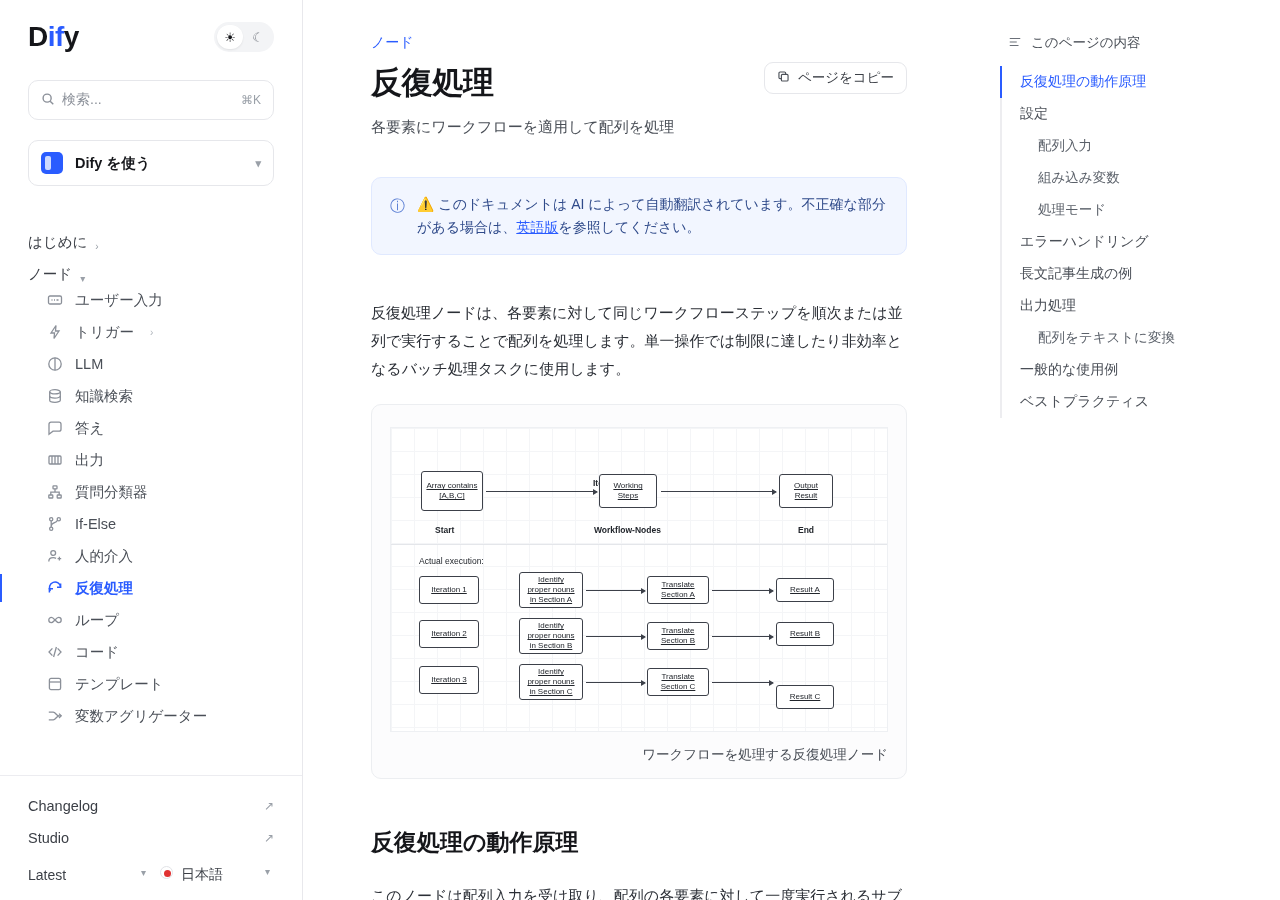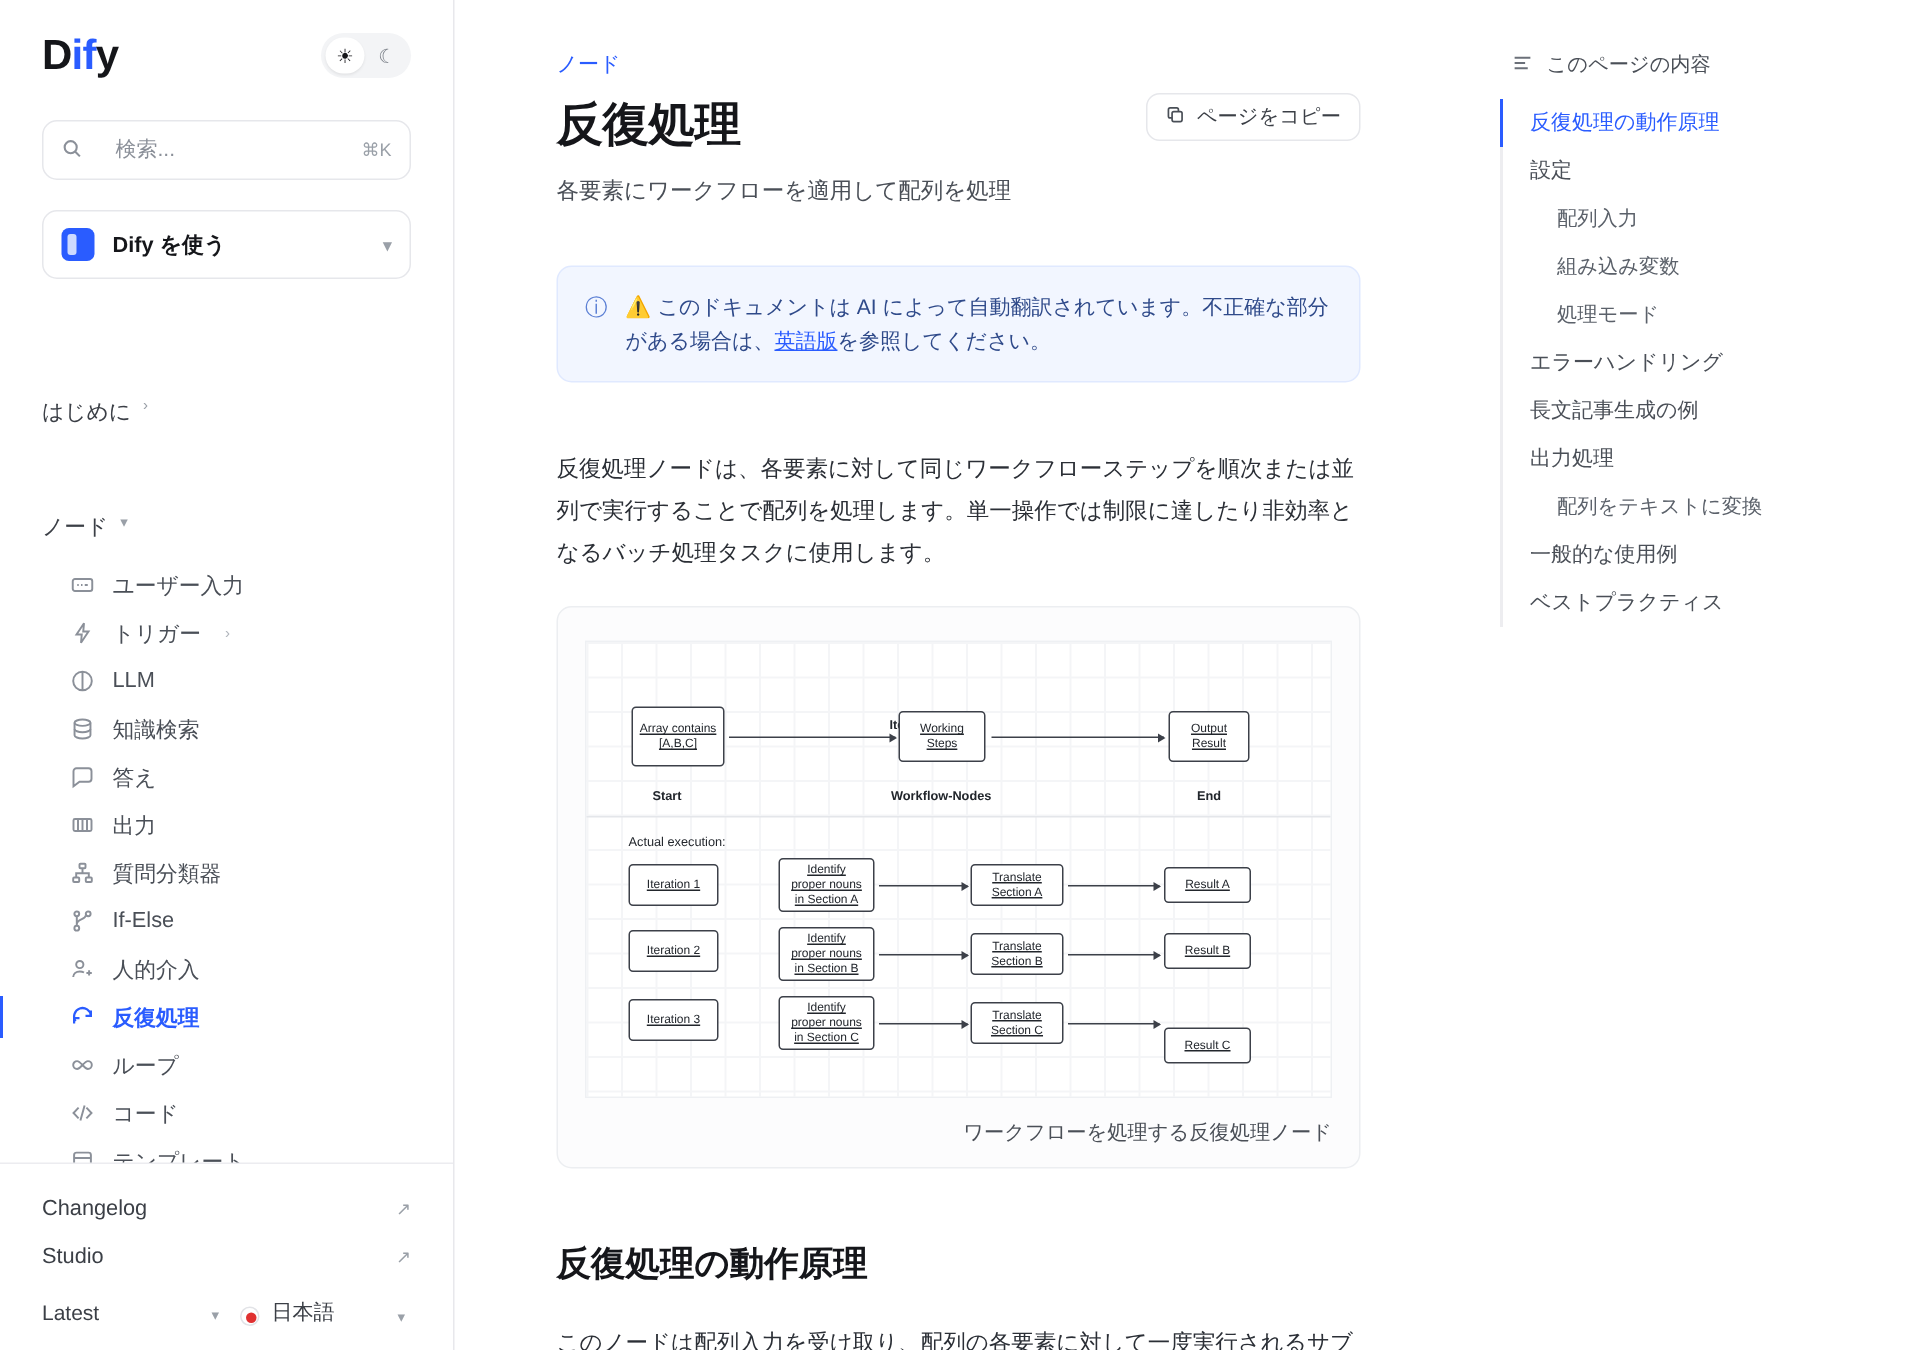--- a/index.html
+++ b/index.html
@@ -38,21 +38,21 @@
   .theme-btn {
     width: 26px; height: 24px; border-radius: 999px;
     display: flex; align-items: center; justify-content: center;
     font-size: 13px; color: #7a7f87; cursor: pointer;
   }
   .theme-btn.active { background: #ffffff; color: #15161a; box-shadow: 0 1px 2px rgba(0,0,0,.08); }
 
   .search-box {
     margin-top: 6px;
     height: 40px; border: 1px solid #e6e7eb; border-radius: 10px;
-    display: flex; align-items: center; gap: 22px; padding: 0 12px;
+    display: flex; align-items: center; gap: 7px; padding: 0 12px;
     color: #8b9099; font-size: 14px;
     background: #fff;
   }
   .search-box .kbd { margin-left: auto; font-size: 12px; color: #9aa0a8; }
 
   .product-select {
     margin-top: 20px;
     height: 46px; border: 1px solid #e6e7eb; border-radius: 10px;
     display: flex; align-items: center; gap: 12px; padding: 0 12px;
     font-size: 14.5px; font-weight: 600; color: #15161a;
@@ -68,24 +68,23 @@
   }
   .chev { margin-left: auto; color: #9aa0a8; font-size: 11px; }
 
   .nav {
     margin-top: 34px;
     padding: 0 28px 10px 28px;
     overflow: hidden;
     flex: 1;
   }
   .nav-group {
-    display: flex; align-items: flex-start; gap: 8px;
+    display: flex; align-items: flex-end; gap: 8px;
     font-size: 14.5px; color: #3b3f46; height: 32px;
     cursor: pointer;
-    margin-top: 45px;
   }
   .nav-group .caret { font-size: 10px; color: #9aa0a8; }
   .nav-item {
     display: flex; align-items: center; gap: 12px;
     height: 32px; padding-left: 18px;
     font-size: 14.5px; color: #4a4f57; cursor: pointer;
     position: relative;
   }
   .nav-item.active { color: #2a5cff; font-weight: 600; }
   .nav-item.active::before {
@@ -106,21 +105,21 @@
     padding: 14px 28px 16px 28px;
     background: #fff;
   }
   .ext-link {
     display: flex; align-items: center;
     font-size: 14.5px; color: #3b3f46; height: 32px; cursor: pointer;
   }
   .ext-link .arrow { margin-left: auto; color: #9aa0a8; font-size: 12px; }
   .footer-selects { display: flex; gap: 14px; margin-top: 12px; align-items: center; }
   .mini-select {
-    display: flex; align-items: flex-end; gap: 8px;
+    display: flex; align-items: flex-start; gap: 8px;
     font-size: 14px; color: #3b3f46; cursor: pointer;
   }
   .mini-select .chev2 { color: #9aa0a8; font-size: 10px; }
   .flag-dot {
     width: 13px; height: 13px; border-radius: 50%;
     background: #fff; border: 1px solid #e2e3e7; position: relative;
   }
   .flag-dot::after {
     content: ""; position: absolute; left: 3px; top: 3px;
     width: 7px; height: 7px; border-radius: 50%; background: #e03131;

